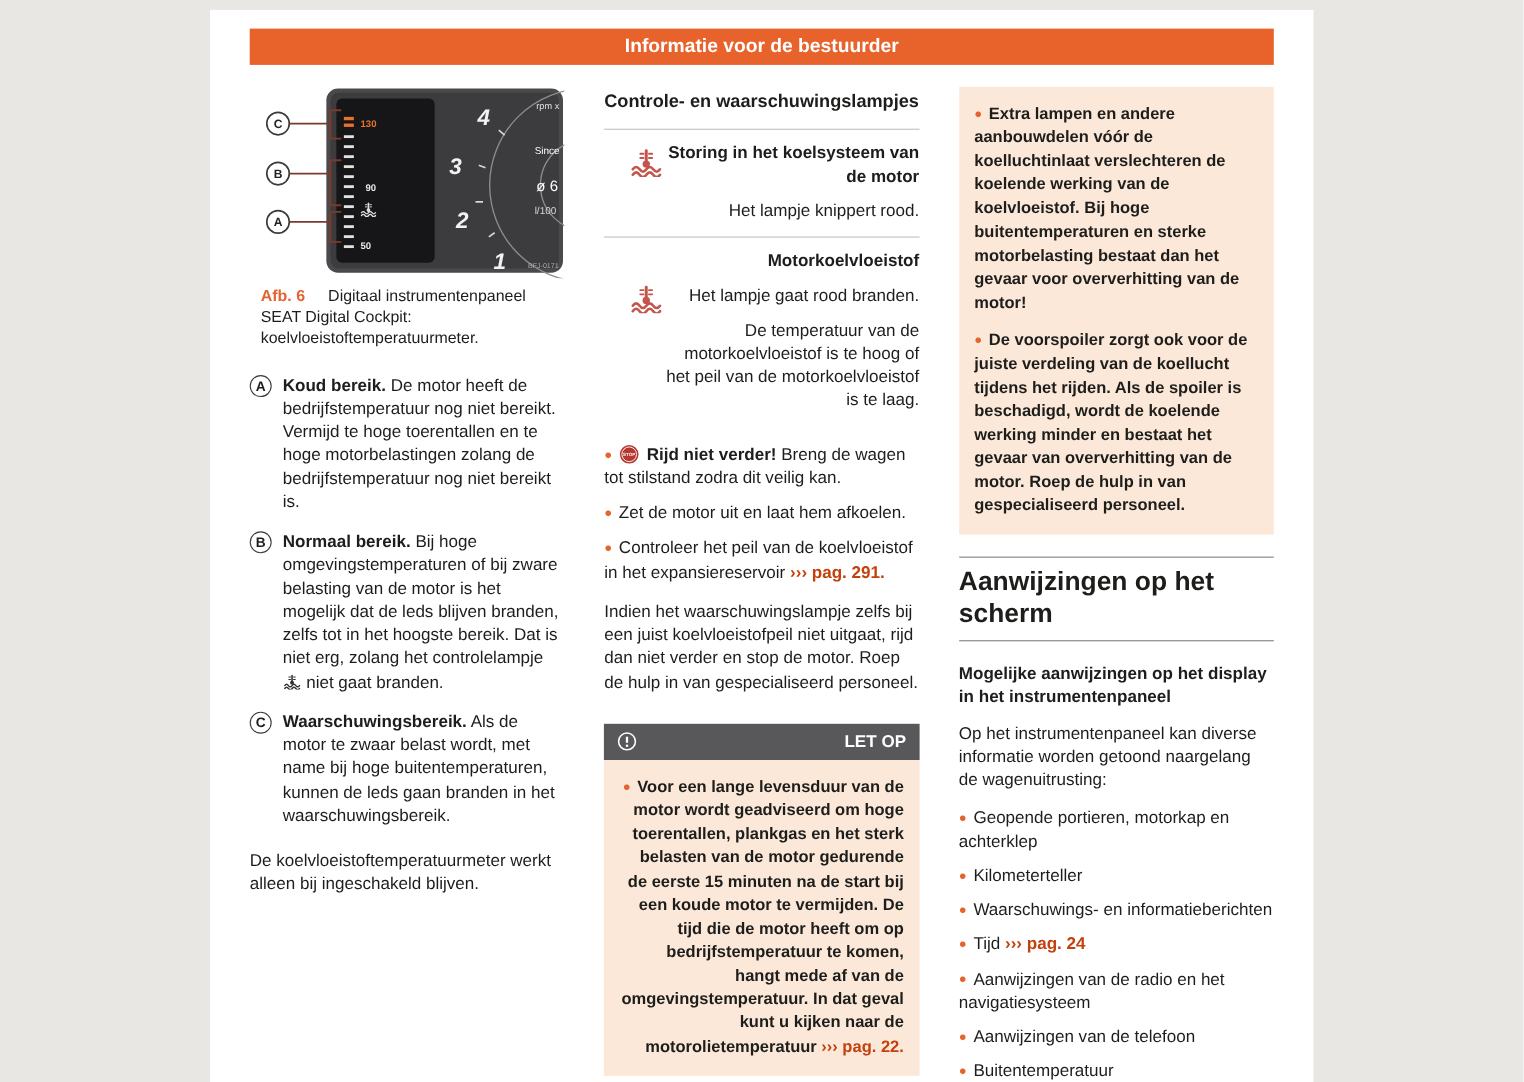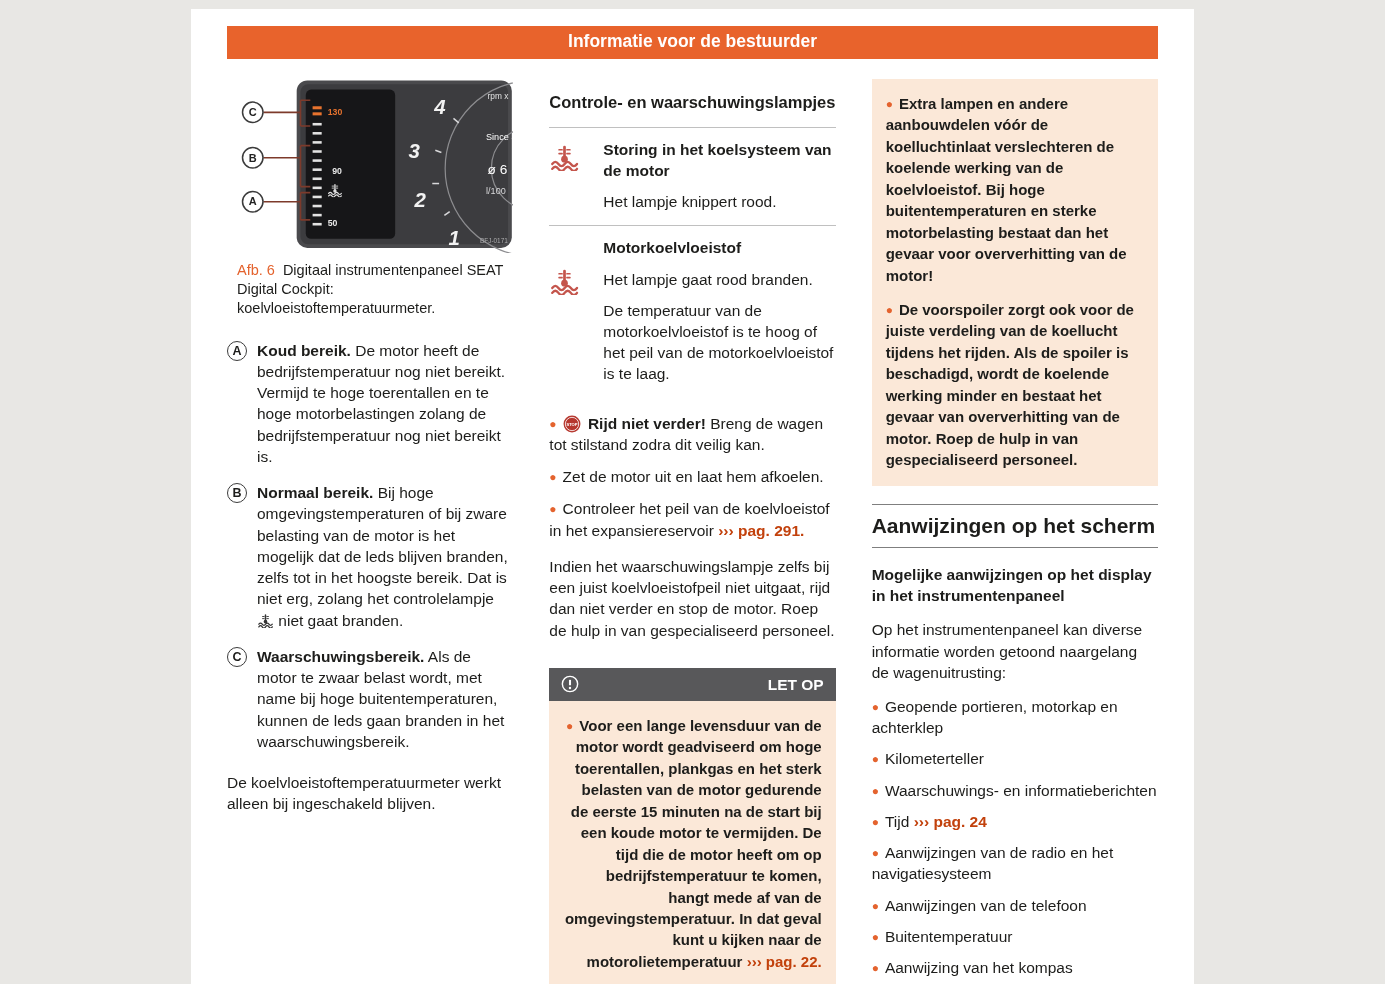--- a/index.html
+++ b/index.html
@@ -30,42 +30,42 @@
     display: grid;
     grid-template-columns: 1fr 1fr 1fr;
     column-gap: 36px;
     font-size: 15.5px;
     line-height: 1.37;
   }
 
   
   .cluster-svg { width: 100%; height: auto; display: block; }
   .figcap { font-size: 14.5px; line-height: 1.3; margin: 8px 0 22px; padding-left: 10px; }
-  .cap-label { color: #e4632e; font-weight: normal; margin-right: 8px; }
+  .cap-label { color: #e4632e; font-weight: bold; margin-right: 21px; }
   .abc-item { display: flex; margin: 0 0 15px; }
   .abc-badge {
     flex: 0 0 auto;
     width: 20px; height: 20px;
     border: 1.7px solid #3c3c3c;
     border-radius: 50%;
     text-align: center;
     line-height: 18px;
     font-size: 12.5px;
     font-weight: bold;
     margin: 1px 10px 0 0;
   }
   .abc-body { margin: 0; }
   .inline-icon { width: 17px; height: 14px; vertical-align: -2px; color: #333; }
   .left-closing { margin: 20px 0 0; }
   .pagenum { position: absolute; left: 36px; bottom: 16px; font-size: 15px; }
 
   
-  .col-heading { font-size: 16.5px; font-weight: bold; margin: 12px 0 13px; }
+  .col-heading { font-size: 16.5px; font-weight: bold; margin: 2px 0 13px; }
   .lamp-table { border-top: 1px solid #c0c0c0; }
-  .lamp-row { display: flex; padding: 11px 0 13px; }
+  .lamp-row { display: flex; padding: 11px 0 13px; text-align: right; }
   .lamp-row + .lamp-row { border-top: 1px solid #c0c0c0; }
   .lamp-icon-col { flex: 0 0 54px; color: #c4554c; }
   .lamp-icon-col svg { width: 31px; height: 26px; }
   .icon-offset-1 { margin-top: 6px; }
   .icon-offset-2 { margin-top: 32px; }
   .lamp-text { flex: 1; }
   .lamp-title { font-weight: bold; margin: 0 0 10px; }
   .lamp-line { margin: 0 0 10px; }
   .lamp-line:last-child { margin-bottom: 0; }
   .mid-bullets { margin: 15px 0 0; }
@@ -103,21 +103,21 @@
     padding: 14px 14px 16px;
     font-weight: bold;
     font-size: 15px;
     line-height: 1.43;
   }
   .notebox p + p { margin-top: 13px; }
   .section-heading {
     border-top: 1px solid #7f7f7f;
     border-bottom: 1px solid #7f7f7f;
     padding: 8px 0 9px;
-    font-size: 21px;
+    font-size: 24px;
     font-weight: bold;
     line-height: 1.2;
   }
   .sub-heading { font-weight: bold; font-size: 15.5px; margin: 17px 0 12px; line-height: 1.35; }
   .intro { margin: 0 0 13px; }
   .rlist .li { margin: 0 0 10px; }
   .xref { color: #c2410c; font-weight: bold; white-space: nowrap; cursor: pointer; }
 </style>
 </head>
 <body>

